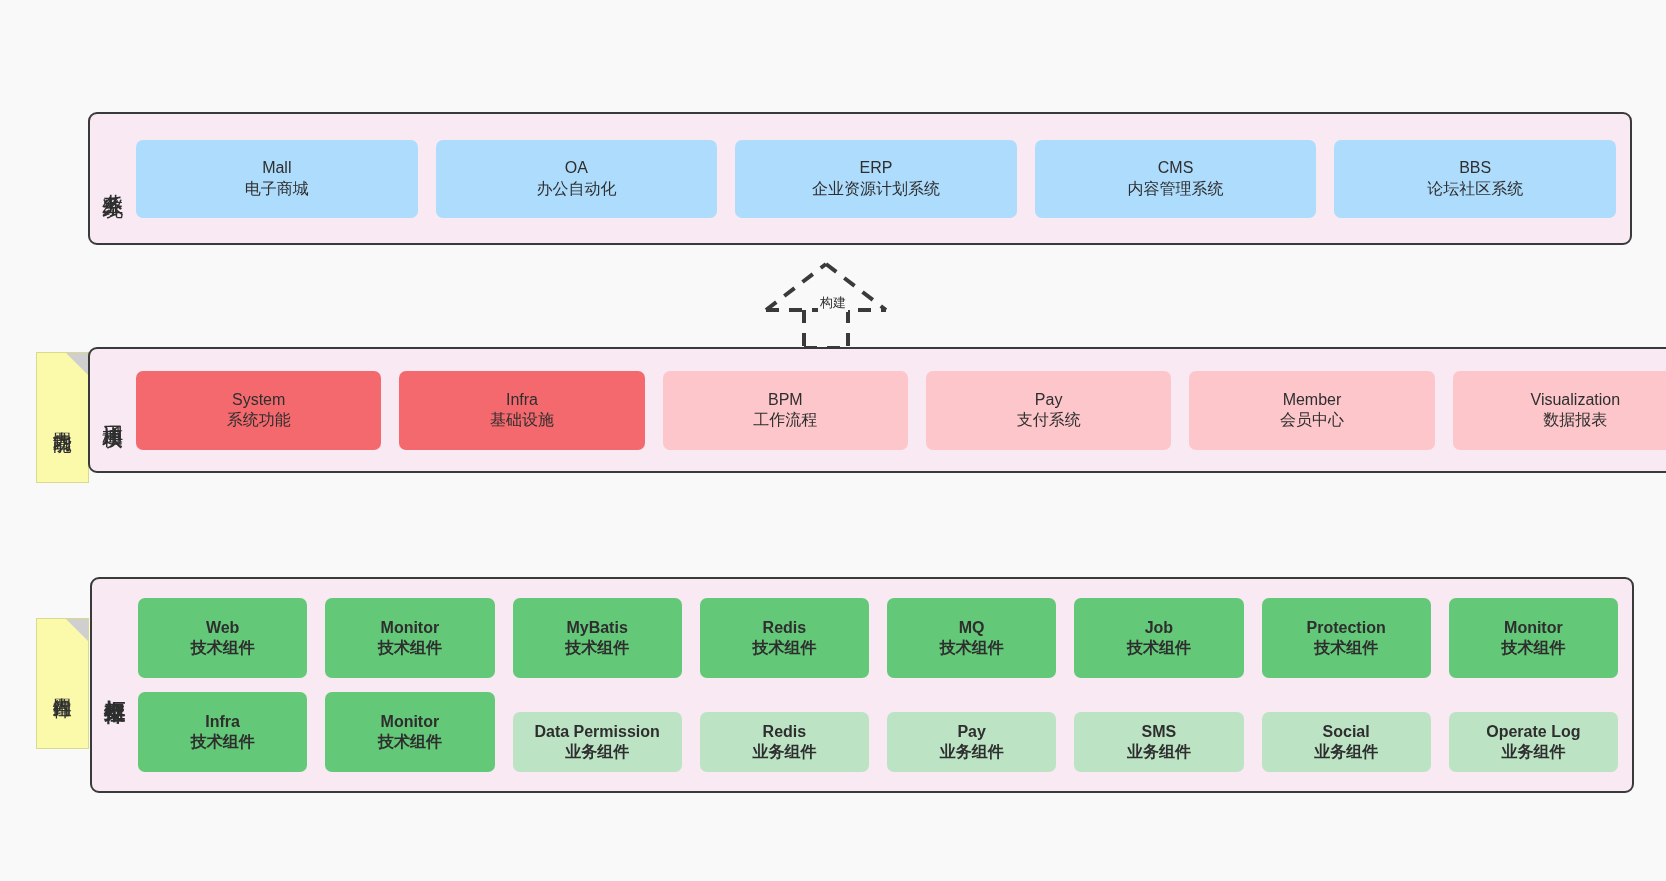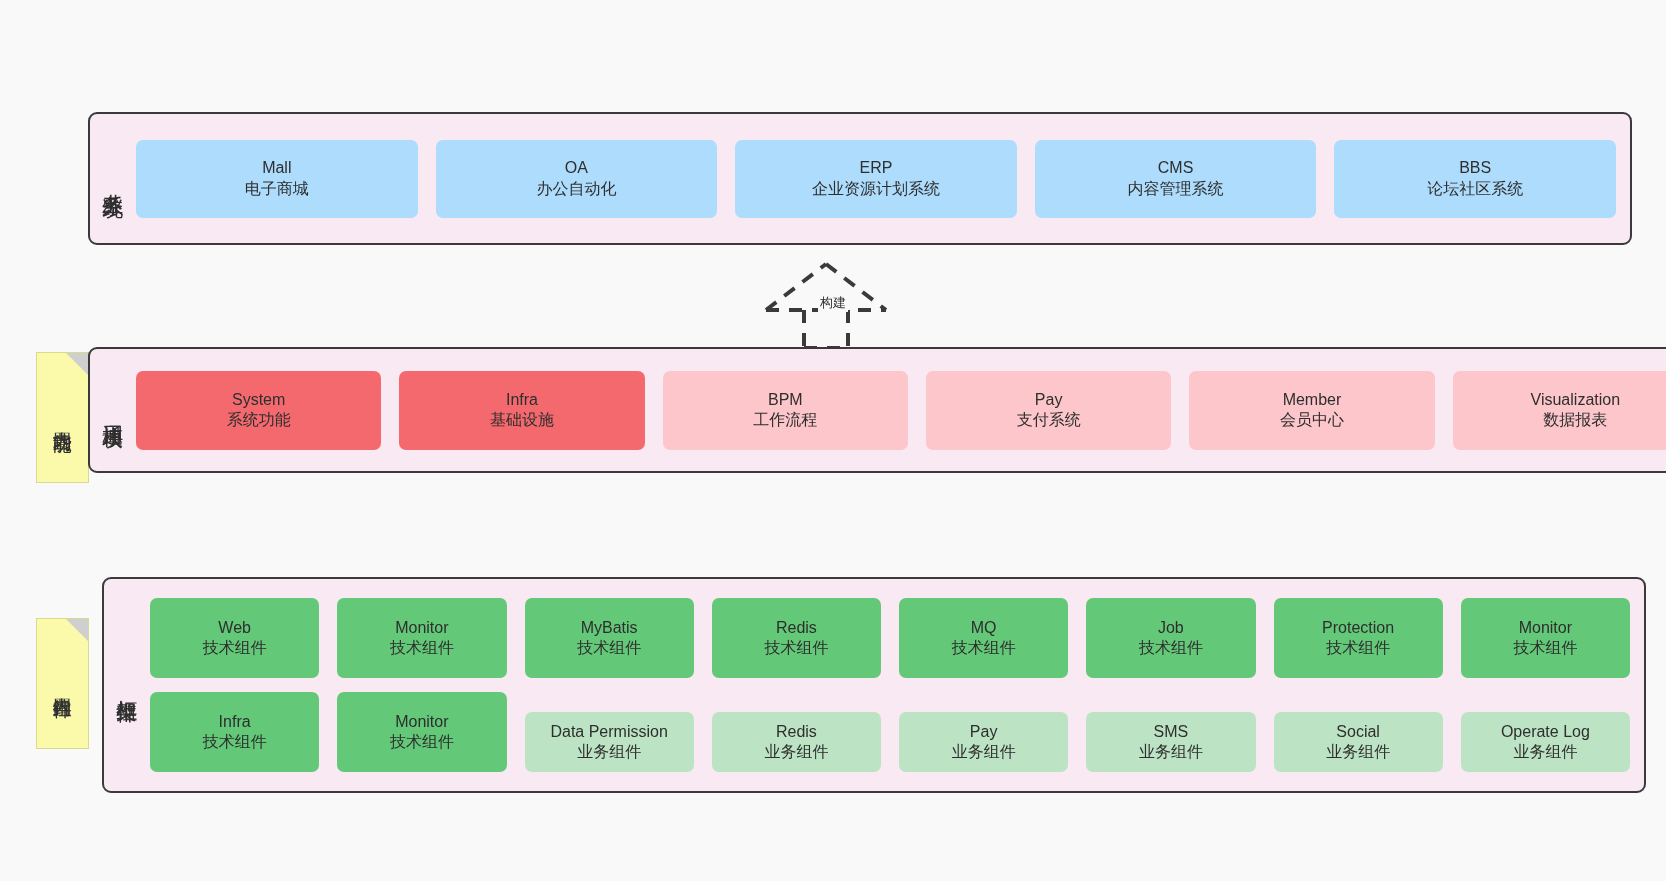--- a/index.html
+++ b/index.html
@@ -88,21 +88,21 @@
   .c-green      { background: #63c878; }
   .c-lightgreen { background: #bce4c4; margin-top: 20px; }
 
   
   #layer-business  { left: 88px;  top: 112px; width: 1544px; height: 133px; }
   #layer-business .card-row { height: 78px; }
 
   #layer-common    { left: 88px;  top: 347px; width: 1626px; height: 126px; }
   #layer-common .card-row { height: 79px; }
 
-  #layer-framework { left: 102px;  top: 577px; width: 1544px; height: 216px; }
+  #layer-framework { left: 90px;  top: 577px; width: 1544px; height: 216px; font-weight: bold; }
   #layer-framework .card-row { height: 80px; }
 
   
   .note {
     position: absolute;
     box-sizing: border-box;
     width: 53px;
     background: #fafaaa;
     border: 1px solid #d9d98f;
     display: flex;

